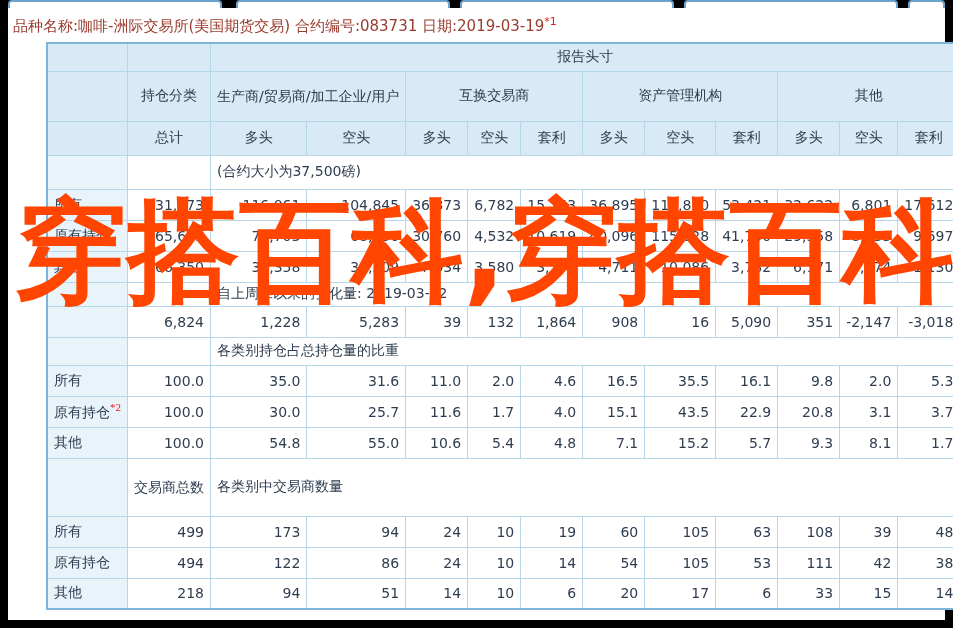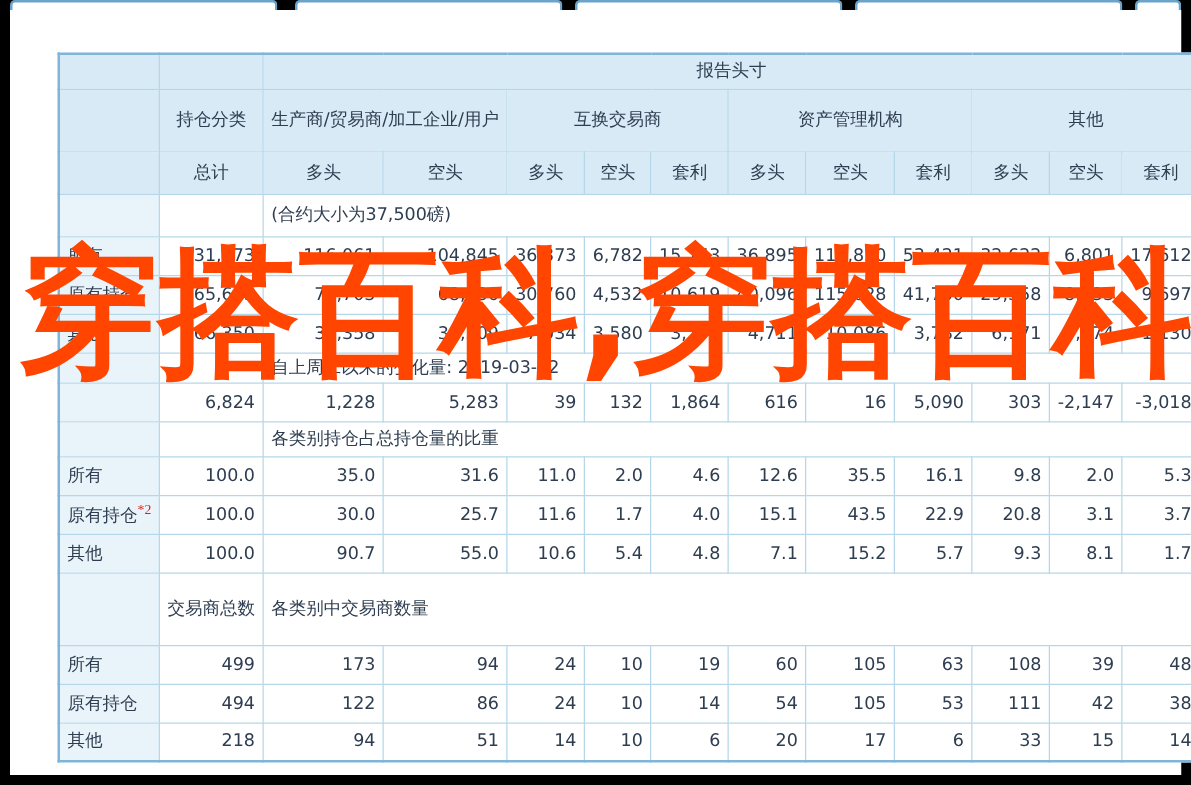--- a/index.html
+++ b/index.html
@@ -33,20 +33,23 @@
   <div class="tabs">
     <div class="tab" style="left:0;width:214px"></div>
     <div class="tab" style="left:228px;width:214px"></div>
     <div class="tab" style="left:452px;width:214px"></div>
     <div class="tab" style="left:676px;width:214px"></div>
     <div class="tab" style="left:900px;width:37px"></div>
   </div>
 
   <div class="page">
 
+    <div class="title">
+      <span>品种名称:咖啡-洲际交易所(美国期货交易)  合约编号:083731  日期:2019-03-19</span><sup class="red">*1</sup>
+    </div>
 
     <table class="cot">
       <colgroup>
         <col style="width:50px">
           <col style="width:70px">
           <col style="width:83px">
           <col style="width:85px">
         <col style="width:59px">
           <col style="width:53px">
           <col style="width:55px">
@@ -145,41 +148,41 @@
             <td class="sec" colspan="11">自上周二以来的变化量: 2019-03-12</td>
           </tr>
           <tr style="height: 31px;">
             <td class="tint lbl"></td>
             <td class="num">6,824</td>
             <td class="num">1,228</td>
             <td class="num">5,283</td>
             <td class="num">39</td>
             <td class="num">132</td>
             <td class="num">1,864</td>
-            <td class="num">616</td>
+            <td class="num">908</td>
             <td class="num">16</td>
             <td class="num">5,090</td>
-            <td class="num">303</td>
+            <td class="num">351</td>
             <td class="num">-2,147</td>
             <td class="num">-3,018</td>
           </tr>
           <tr style="height: 28px;">
             <td class="tint"></td>
             <td></td>
             <td class="sec" colspan="11">各类别持仓占总持仓量的比重</td>
           </tr>
           <tr style="height: 31px;">
             <td class="tint lbl"><span>所有</span></td>
             <td class="num">100.0</td>
             <td class="num">35.0</td>
             <td class="num">31.6</td>
             <td class="num">11.0</td>
             <td class="num">2.0</td>
             <td class="num">4.6</td>
-            <td class="num">12.6</td>
+            <td class="num">16.5</td>
             <td class="num">35.5</td>
             <td class="num">16.1</td>
             <td class="num">9.8</td>
             <td class="num">2.0</td>
             <td class="num">5.3</td>
           </tr>
           <tr style="height: 31px;">
             <td class="tint lbl"><span>原有持仓</span><sup class="red">*2</sup></td>
             <td class="num">100.0</td>
             <td class="num">30.0</td>
@@ -190,21 +193,21 @@
             <td class="num">15.1</td>
             <td class="num">43.5</td>
             <td class="num">22.9</td>
             <td class="num">20.8</td>
             <td class="num">3.1</td>
             <td class="num">3.7</td>
           </tr>
           <tr style="height: 31px;">
             <td class="tint lbl"><span>其他</span></td>
             <td class="num">100.0</td>
-            <td class="num">90.7</td>
+            <td class="num">54.8</td>
             <td class="num">55.0</td>
             <td class="num">10.6</td>
             <td class="num">5.4</td>
             <td class="num">4.8</td>
             <td class="num">7.1</td>
             <td class="num">15.2</td>
             <td class="num">5.7</td>
             <td class="num">9.3</td>
             <td class="num">8.1</td>
             <td class="num">1.7</td>

